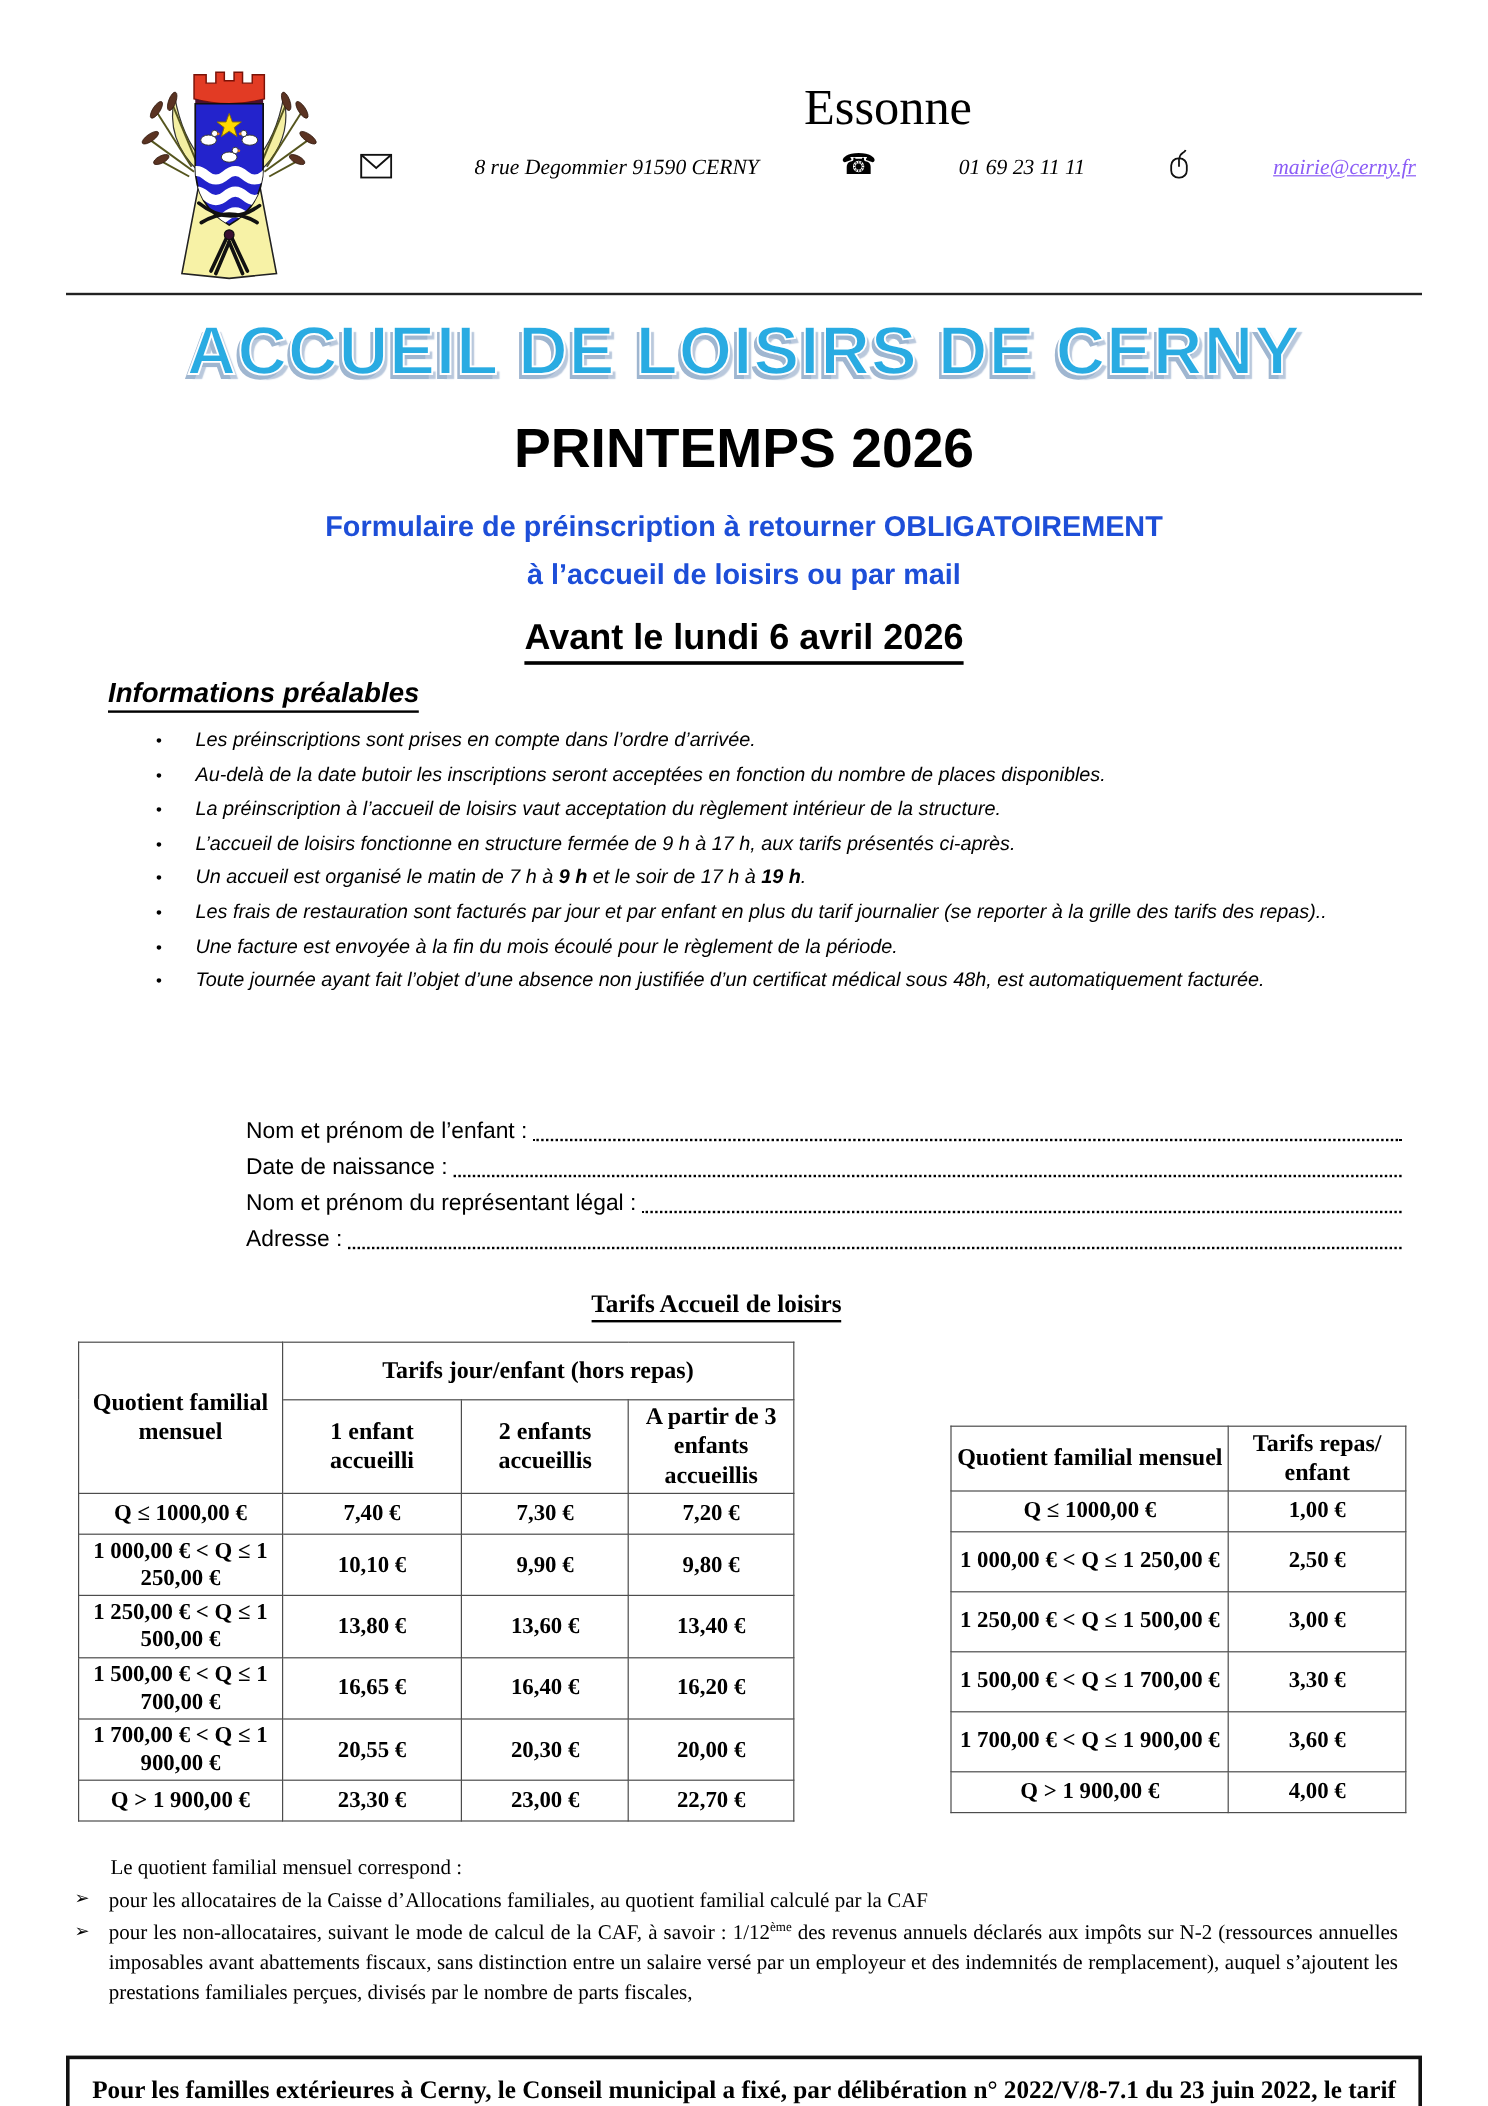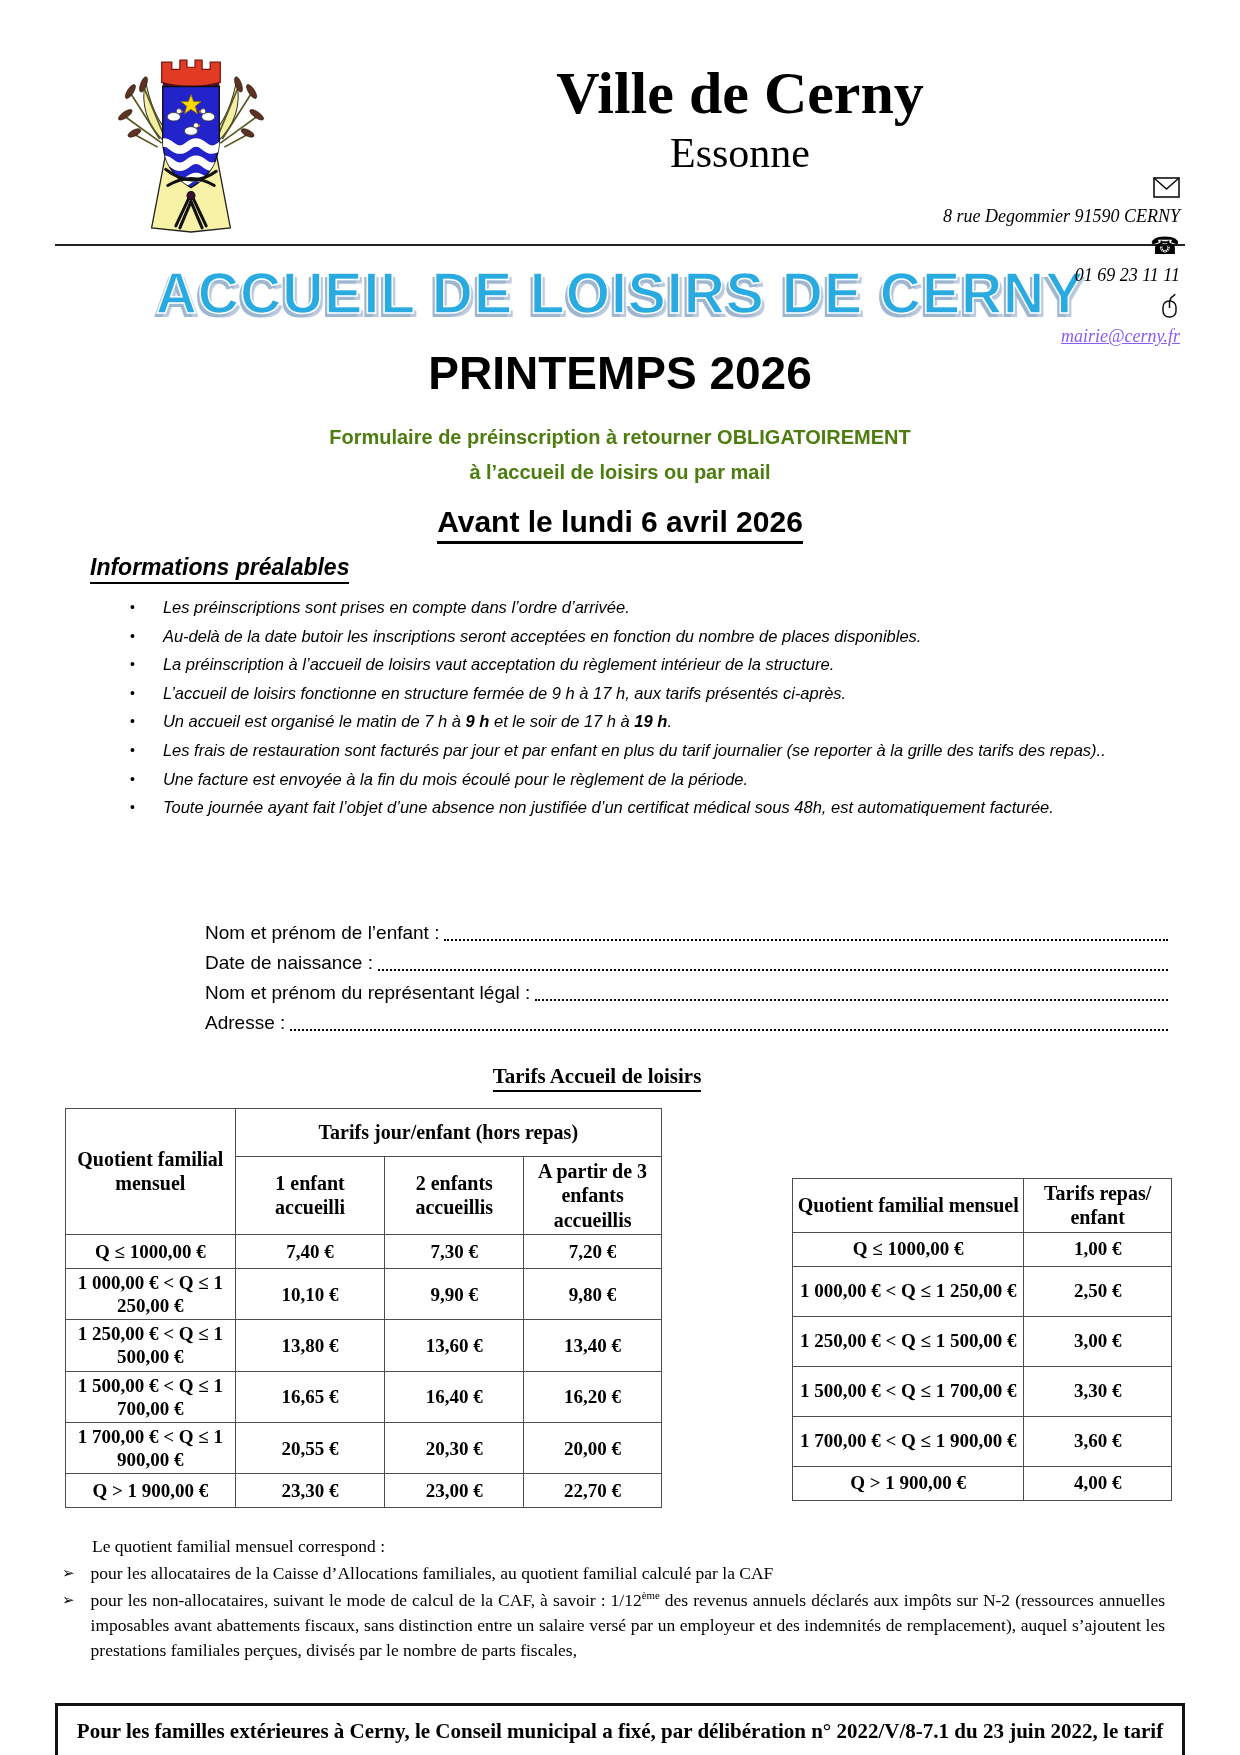--- a/index.html
+++ b/index.html
@@ -7,34 +7,34 @@
     width:1240px;height:1755px;margin:0 auto;background:#ffffff;
     position:relative;overflow:hidden;
     font-family:"Liberation Serif",serif;color:#000;
   }
   
   .header-row{position:relative;margin-top:40px;height:200px;}
   .coat{position:absolute;left:115px;top:2px;}
   .head-text{margin-left:300px;width:880px;text-align:center;padding-top:22px;}
   .city{font-size:60px;font-weight:bold;line-height:1.05;font-family:"Liberation Serif",serif;}
   .dept{font-size:42px;line-height:1.15;margin-top:4px;}
-  .contact{font-style:italic;font-size:18px;display:flex;justify-content:space-between;align-items:flex-end;gap:7px;flex-direction:column;}
+  .contact{margin-top:10px;font-style:italic;font-size:18px;display:flex;justify-content:space-between;align-items:flex-end;gap:7px;}
   .contact .glyph{font-style:normal;font-size:24px;line-height:1;}
   .contact a{color:#8b5cf6;font-family:Liberation Serif, serif;}
   .rule{border:none;border-top:2px solid #222;margin:4px 55px 0 55px;}
   
   .sans{font-family:"Liberation Sans",sans-serif;}
   .main-title{
     margin-top:14px;text-align:center;
     font-family:"Liberation Sans",sans-serif;font-weight:bold;font-size:57px;letter-spacing:1px;
     color:#29ABE2;-webkit-text-stroke:1.5px #ffffff;
     text-shadow:-3px 4px 0 #9FB6D0, 3px 4px 1px #B9C8DC;
   }
   .season{margin-top:20px;text-align:center;font-weight:bold;font-size:46px;letter-spacing:0;}
-  .notice{margin-top:26px;text-align:center;font-weight:bold;font-size:20px;color:#4d7c0f;}
+  .notice{margin-top:26px;text-align:center;font-weight:bold;font-size:24px;color:#1d4ed8;}
   .notice.second{margin-top:12px;}
   .deadline-wrap{text-align:center;margin-top:21px;}
   .deadline{display:inline-block;font-weight:bold;font-size:30px;border-bottom:3px solid #000;padding-bottom:2px;}
   
   .infos{margin:10px 70px 0 90px;}
   .infos-h{display:inline-block;font-weight:bold;font-style:italic;font-size:23px;border-bottom:2px solid #000;padding-bottom:1px;}
   .bullets{margin:14px 0 0 0;padding:0;list-style:none;}
   .bullets li{display:flex;gap:28px;margin:0 0 9px 40px;font-style:italic;font-size:16.5px;line-height:1.18;}
   .bullets .marker{font-style:normal;font-size:14px;line-height:1.4;}
   .bullets .b{font-weight:bold;}
@@ -146,21 +146,20 @@
         <path d="M52,142 Q75,128 98,142"></path>
         <path d="M75,150 L60,182"></path>
           <path d="M75,150 L90,182"></path>
         <path d="M75,158 L64,184"></path>
           <path d="M75,158 L86,184"></path>
       </g>
       <circle cx="75" cy="152" r="4" fill="#3a1030" stroke="#111"></circle>
     </svg>
 
     <div class="head-text">
-      <div class="city">Ville de Cerny</div>
       <div class="dept">Essonne</div>
       <div class="contact">
         <svg width="27" height="21" viewBox="0 0 27 21" style="margin-bottom:1px;">
           <rect x="1" y="1" width="25" height="19" fill="none" stroke="#111" stroke-width="1.6"></rect>
           <path d="M1,1 L13.5,12 L26,1" fill="none" stroke="#111" stroke-width="1.6"></path>
         </svg>
         <span>8 rue Degommier 91590 CERNY</span>
         <span class="glyph">☎</span>
         <span>01 69 23 11 11</span>
         <svg width="20" height="26" viewBox="0 0 20 26" style="margin-bottom:0;">

